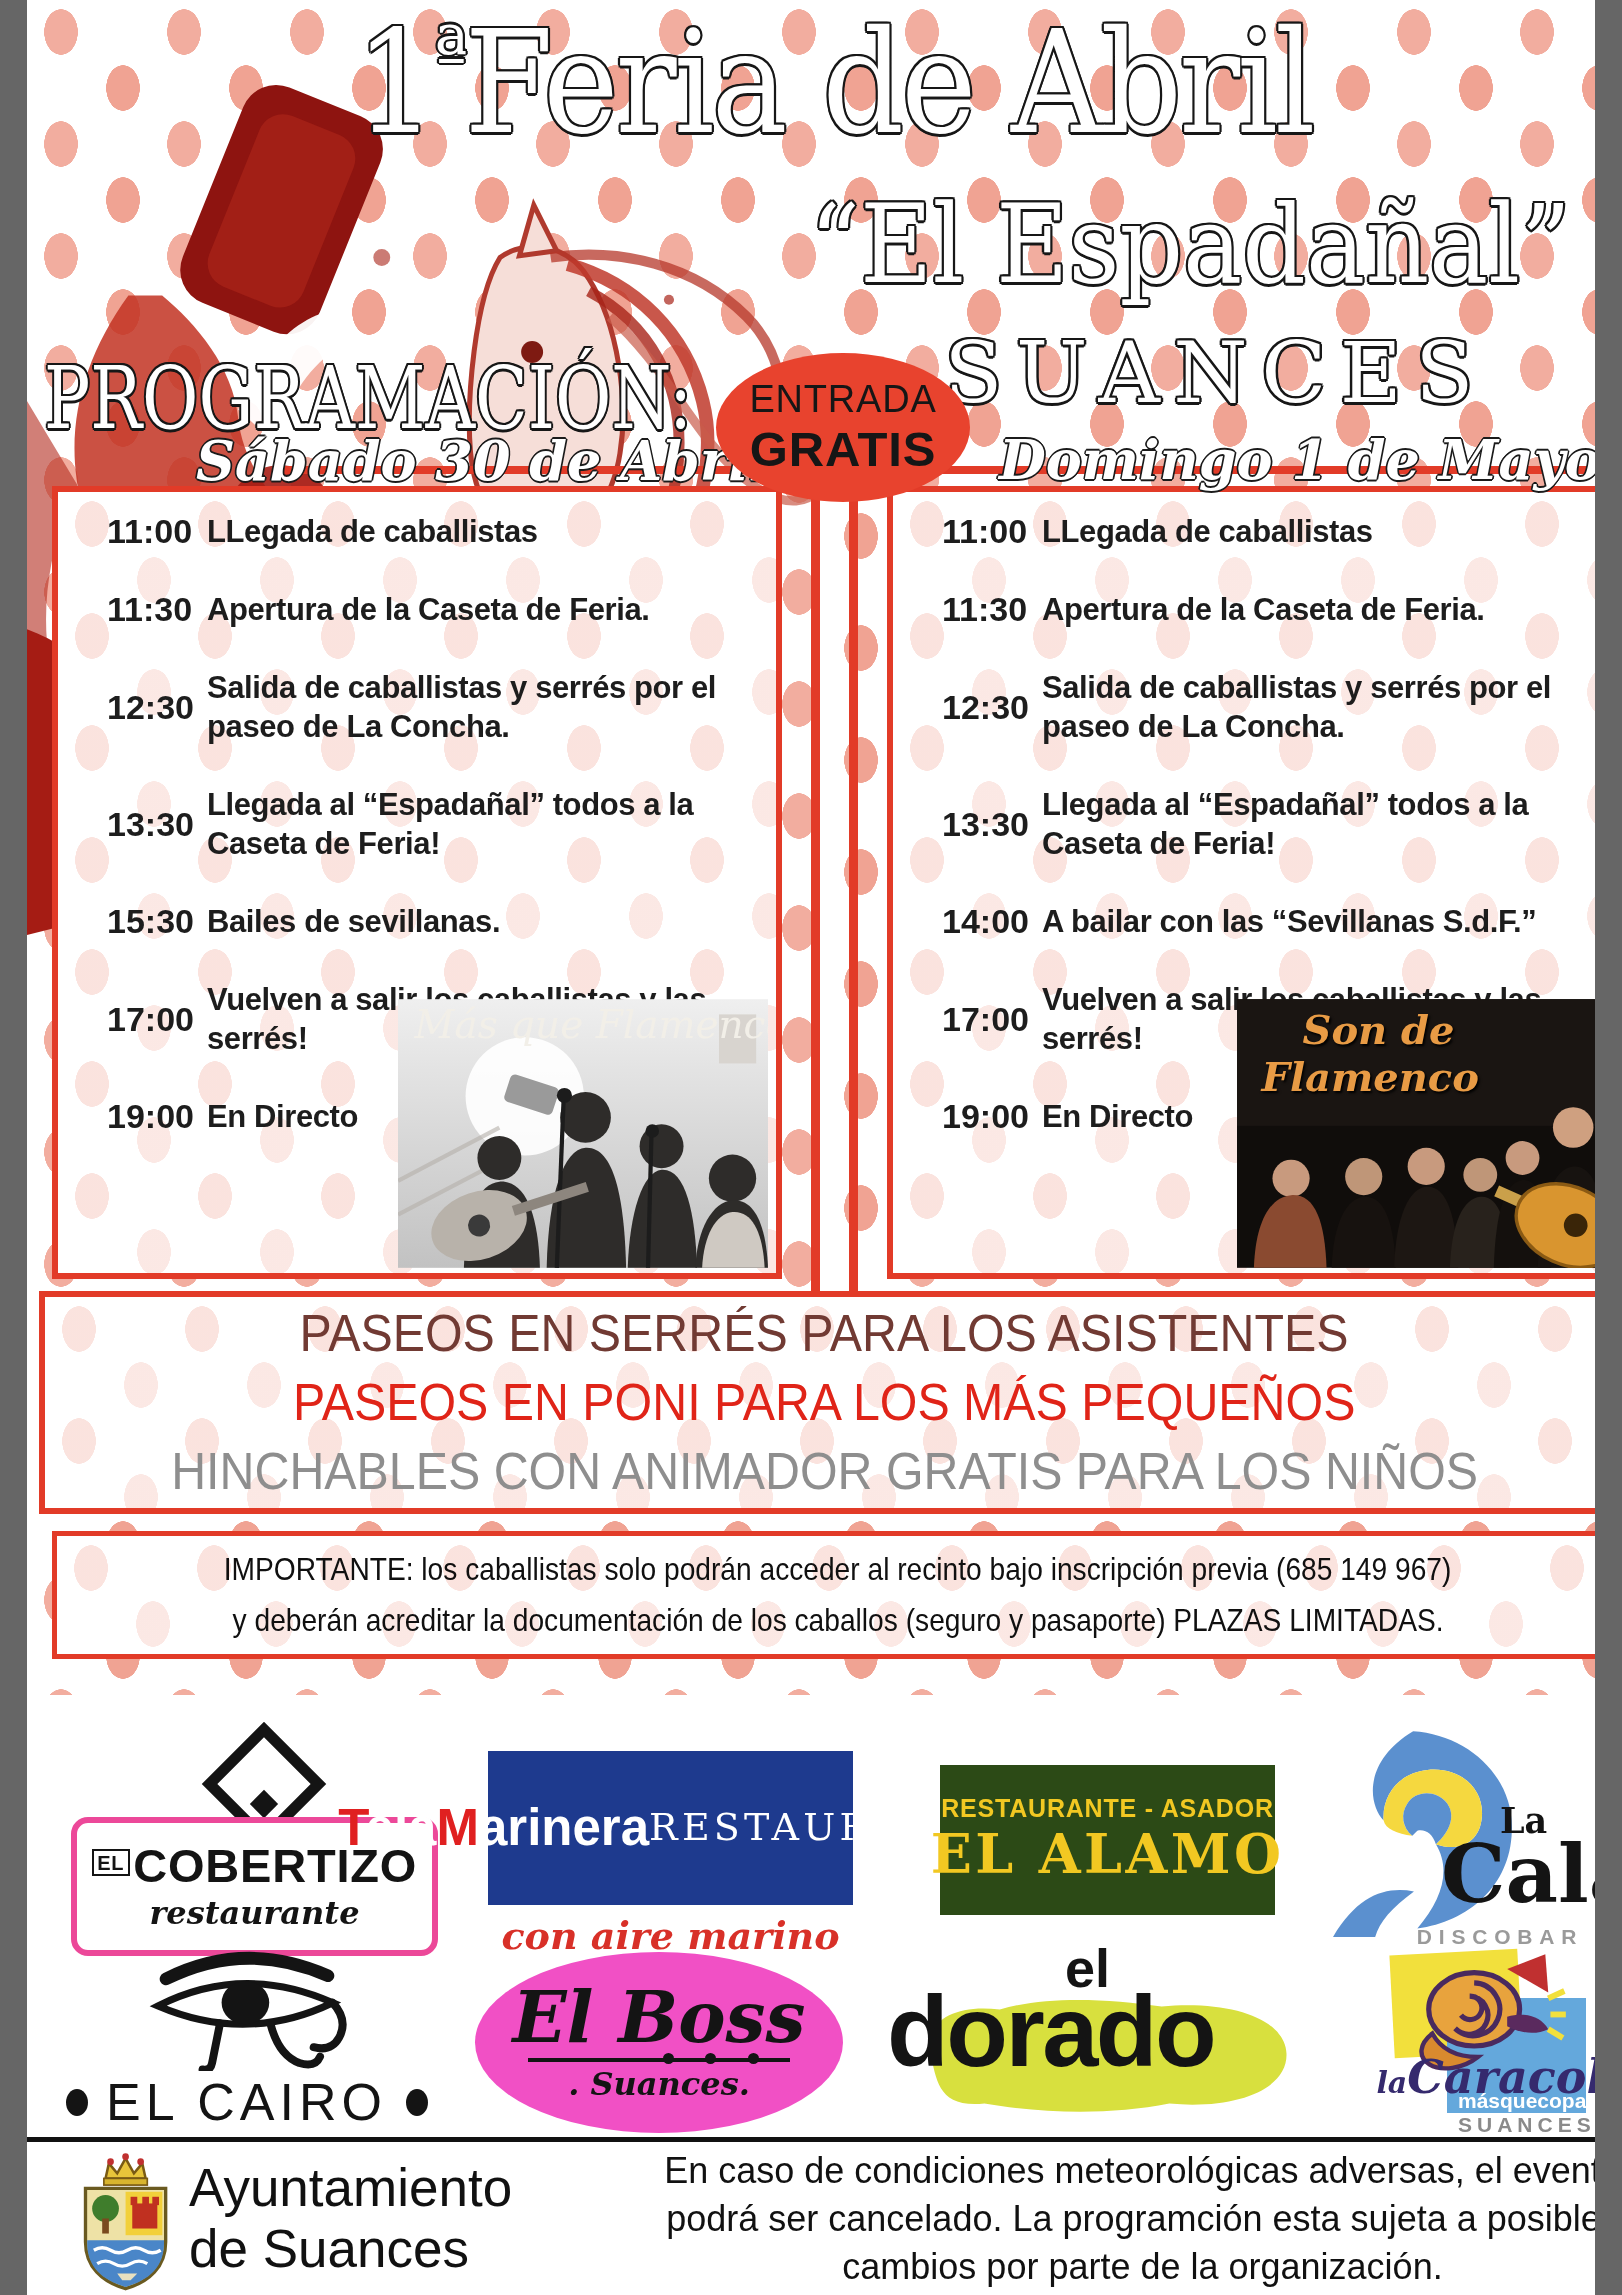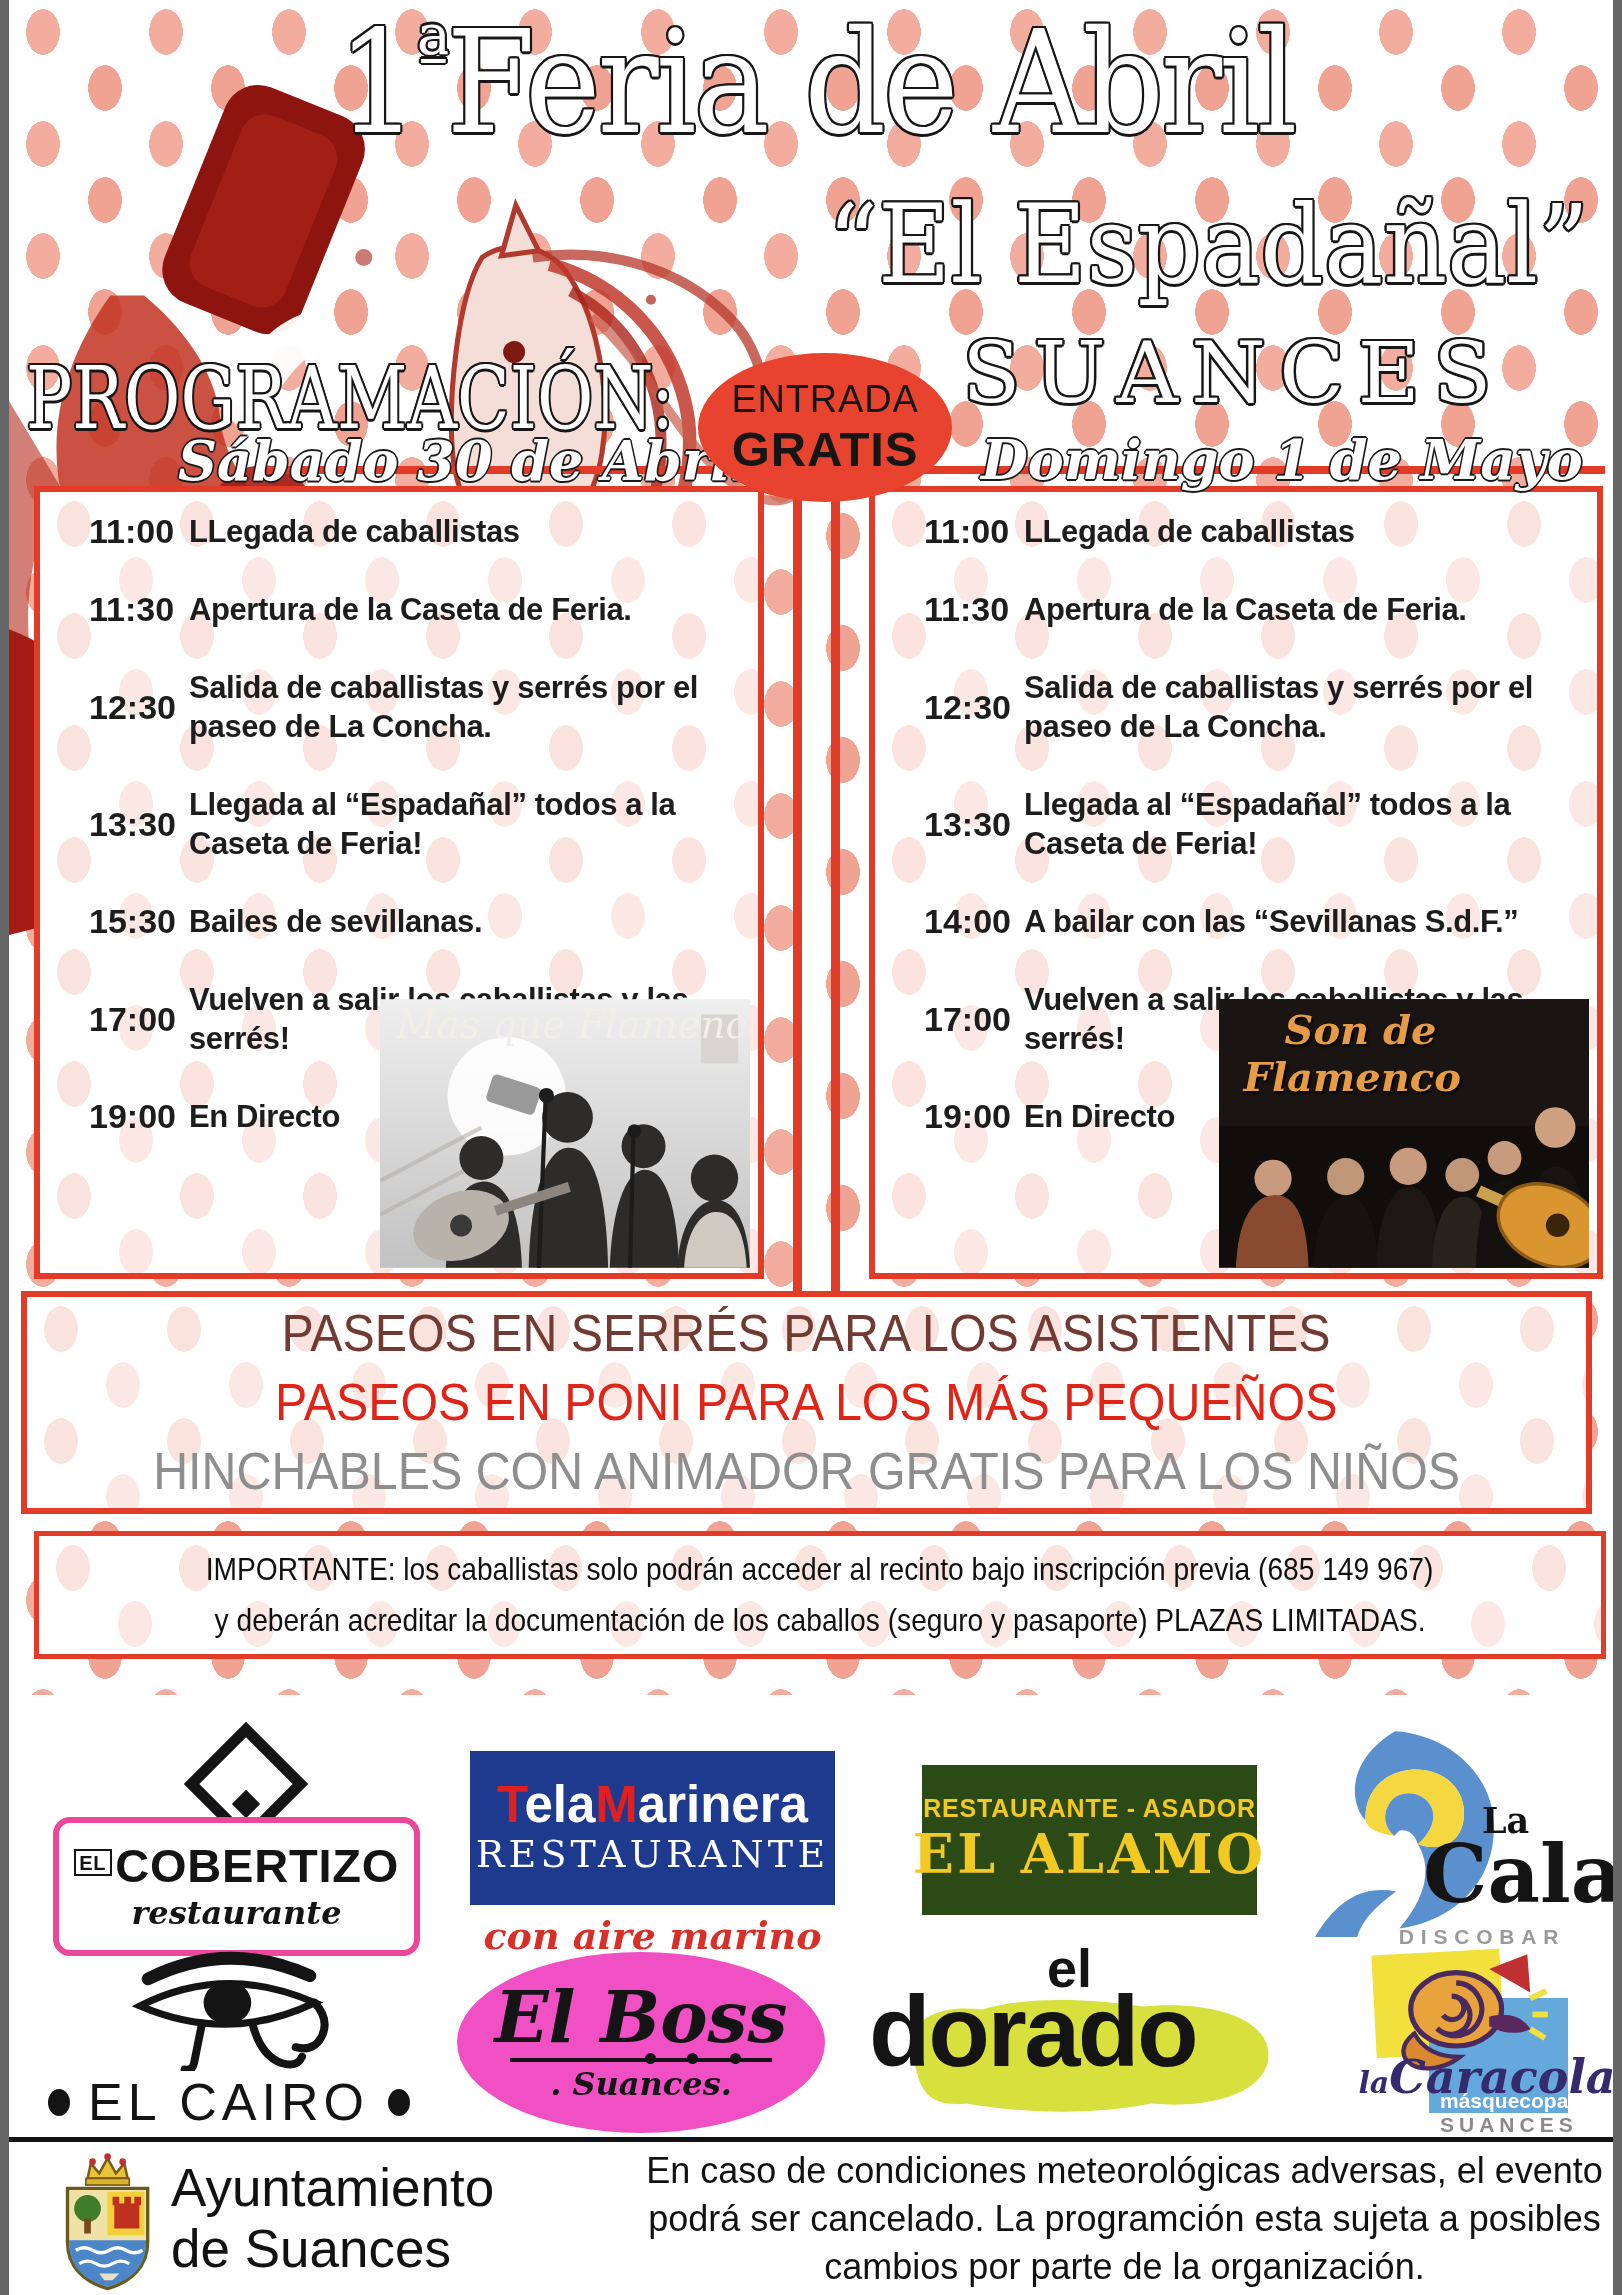--- a/index.html
+++ b/index.html
@@ -1,20 +1,19 @@
 <!DOCTYPE html>
 <html style="font-size:13.5px"><head>
 <meta charset="utf-8">
 <style>
   html,body{margin:0;padding:0;background:#666;}
   #poster{
     position:relative; width:1568px; height:2295px; margin:0 auto;
     background:#ffffff; overflow:hidden;
     font-family:"Liberation Sans", sans-serif;
-    padding-left:36px;
   }
   
   .dots{
     position:absolute; left:0; top:0; width:1623px; height:1695px; z-index:0;
     background-image:
       radial-gradient(17px 23px at 34px 32px, #f2ad9f 98%, transparent 100%),
       radial-gradient(17px 23px at 96px 88px, #f0a393 98%, transparent 100%);
     background-size:123px 112px;
   }
   .faintdots{
@@ -97,21 +96,21 @@
   .cob-diamond{position:absolute; left:159px; top:1.7px; width:66px; height:66px; border:11px solid #141414; transform:rotate(45deg); background:#fff;}
   .cob-dot{position:absolute; left:193px; top:56px; width:20px; height:20px; background:#141414; transform:rotate(45deg);}
   .cob-box{position:absolute; left:10px; top:79px; width:355px; height:127px; border:6px solid #ec4899; border-radius:17px;
     display:flex; flex-direction:column; align-items:center; justify-content:center; background:#fff;}
   .cob-name{font-size:47px; font-weight:bold; letter-spacing:0.8px; color:#141414; line-height:1;}
   .cob-el{font-size:20px; font-weight:bold; border:2.5px solid #141414; padding:0.8px 3.4px; margin-right:3.4px; vertical-align:12px;}
   .cob-tag{font-family:"DejaVu Serif",serif; font-style:italic; font-weight:bold; font-size:32px; color:#141414; margin-top:5px;}
   
   .tela{left:461px; top:1751px; width:365px; height:207px;}
   .tela-box{position:absolute; left:0; top:0; width:365px; height:154px; background:#1e3a8e;
-    display:flex; flex-direction:column; align-items:center; justify-content:center;}
+    display:flex; flex-direction:row; align-items:center; justify-content:center;}
   .tela-name{font-size:51px; font-weight:bold; line-height:1.05; color:#fff; white-space:nowrap;}
   .tela-name .r{color:#e02020;}
   .tela-rest{font-family:"DejaVu Serif",serif; font-size:38px; letter-spacing:4.2px; color:#fff; line-height:1.2;}
   .tela-tag{position:absolute; left:0; top:162px; width:365px; text-align:center;
     font-family:"DejaVu Serif",serif; font-style:italic; font-weight:bold; font-size:38px; color:#d83028;}
   
   .alamo{left:913px; top:1765px; width:335px; height:150px; background:#2c4a16;
     display:flex; flex-direction:column; align-items:center; justify-content:center;}
   .alamo-1{color:#f2c822; font-weight:bold; font-size:25px; letter-spacing:0.8px; white-space:nowrap;}
   .alamo-2{color:#f2c822; font-family:"DejaVu Serif",serif; font-weight:bold; font-size:54px; letter-spacing:3.4px;

